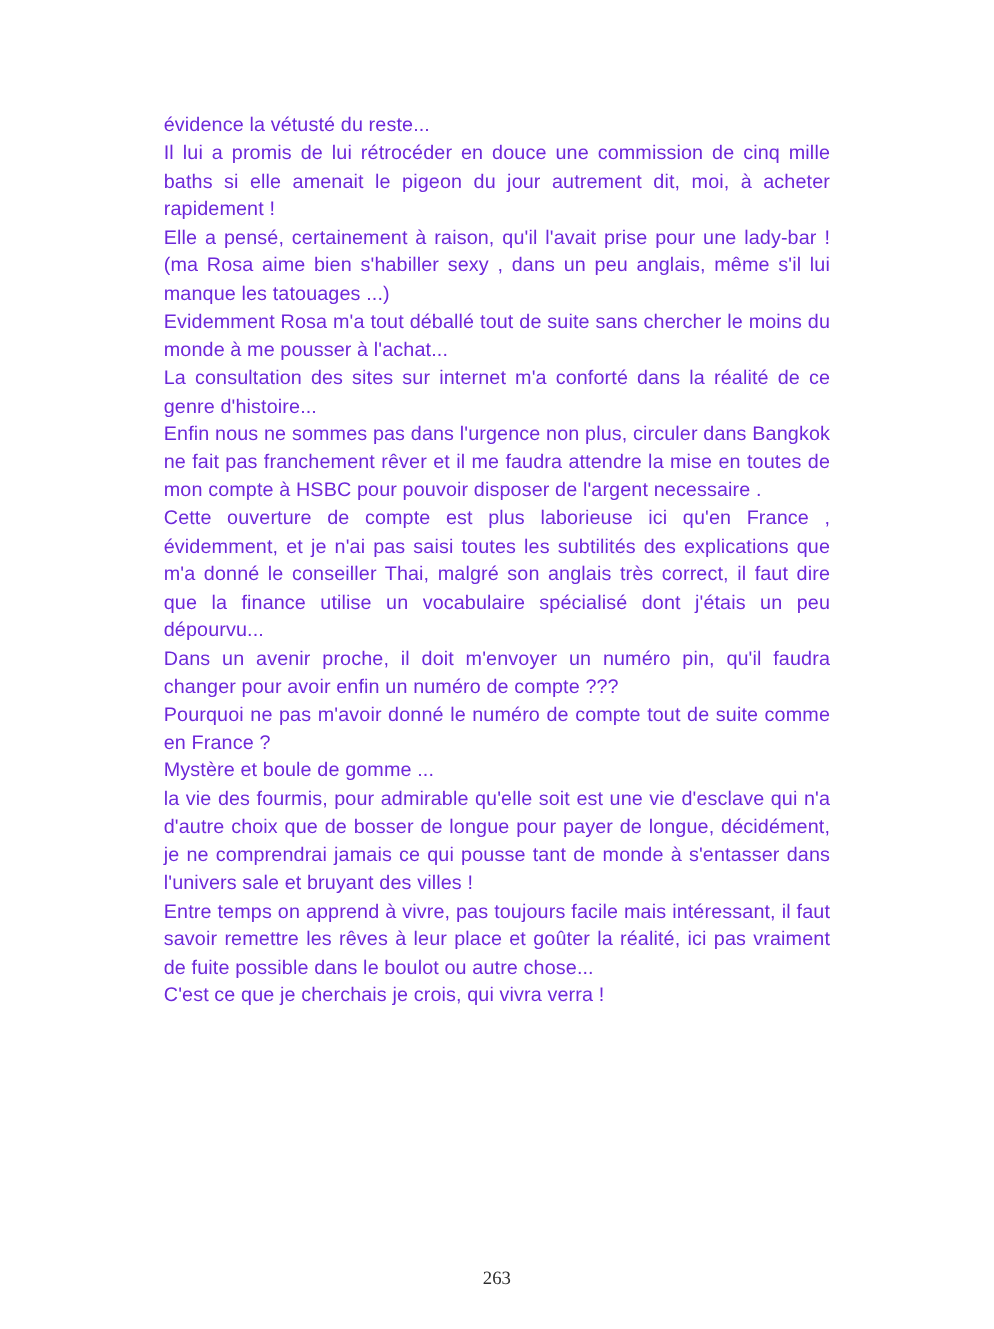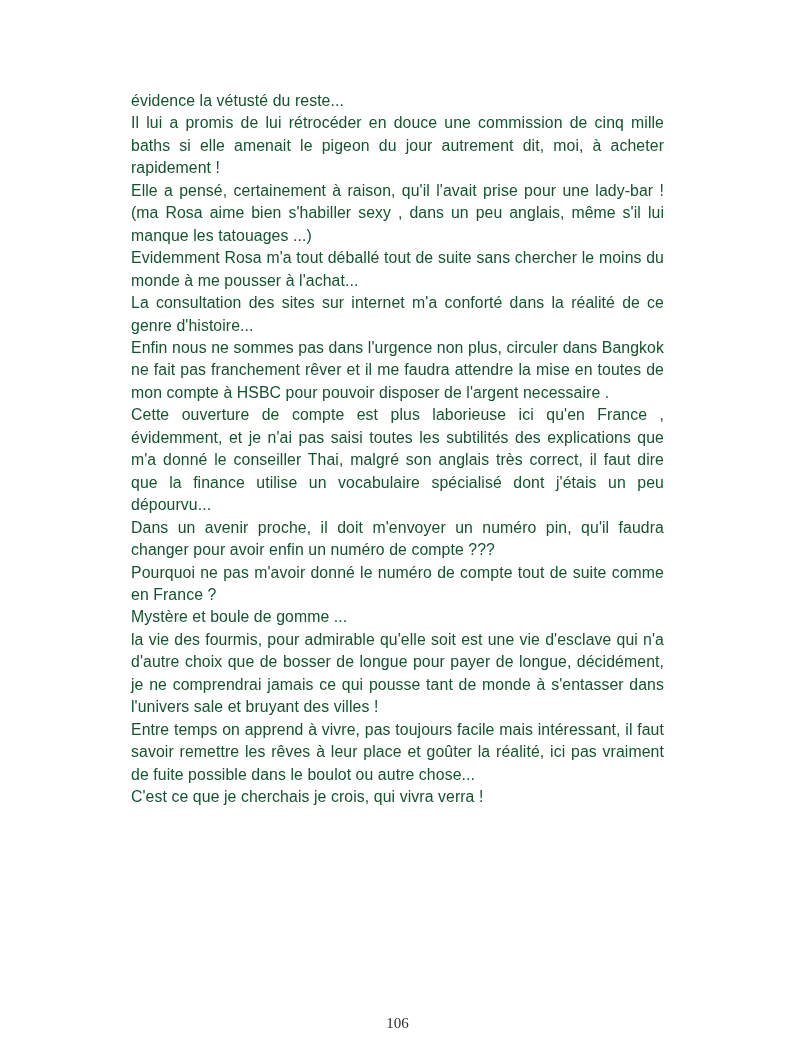--- a/index.html
+++ b/index.html
@@ -20,21 +20,21 @@
     top: 0;
     width: 795px;
     height: 1063px;
     background: #ffffff;
   }
   .text-block {
     position: absolute;
     left: 131px;
     top: 90px;
     width: 533px;
-    color: #14532d;
+    color: #6d28d9;
     font-size: 15.8px;
     line-height: 22.45px;
     letter-spacing: 0.1px;
   }
   .text-block p {
     margin: 0;
     padding: 0;
     text-align: justify;
     text-justify: inter-word;
   }
@@ -61,14 +61,14 @@
       <p>La consultation des sites sur internet m'a conforté dans la réalité de ce genre d'histoire...</p>
       <p>Enfin nous ne sommes pas dans l'urgence non plus, circuler dans Bangkok ne fait pas franchement rêver et il me faudra attendre la mise en toutes de mon compte à HSBC pour pouvoir disposer de l'argent necessaire .</p>
       <p>Cette ouverture de compte est plus laborieuse ici qu'en France , évidemment, et je n'ai pas saisi toutes les subtilités des explications que m'a donné le conseiller Thai, malgré son anglais très correct, il faut dire que la finance utilise un vocabulaire spécialisé dont j'étais un peu dépourvu...</p>
       <p>Dans un avenir proche, il doit m'envoyer un numéro pin, qu'il faudra changer pour avoir enfin un numéro de compte ???</p>
       <p>Pourquoi ne pas m'avoir donné le numéro de compte tout de suite comme en France ?</p>
       <p>Mystère et boule de gomme ...</p>
       <p>la vie des fourmis, pour admirable qu'elle soit est une vie d'esclave qui n'a d'autre choix que de bosser de longue pour payer de longue, décidément, je ne comprendrai jamais ce qui pousse tant de monde à s'entasser dans l'univers sale et bruyant des villes !</p>
       <p>Entre temps on apprend à vivre, pas toujours facile mais intéressant, il faut savoir remettre les rêves à leur place et goûter la réalité, ici pas vraiment de fuite possible dans le boulot ou autre chose...</p>
       <p>C'est ce que je cherchais je crois, qui vivra verra !</p>
     </div>
-  <div class="page-footer">106</div>
+  <div class="page-footer">263</div>
 </div>
 
 </body></html>

